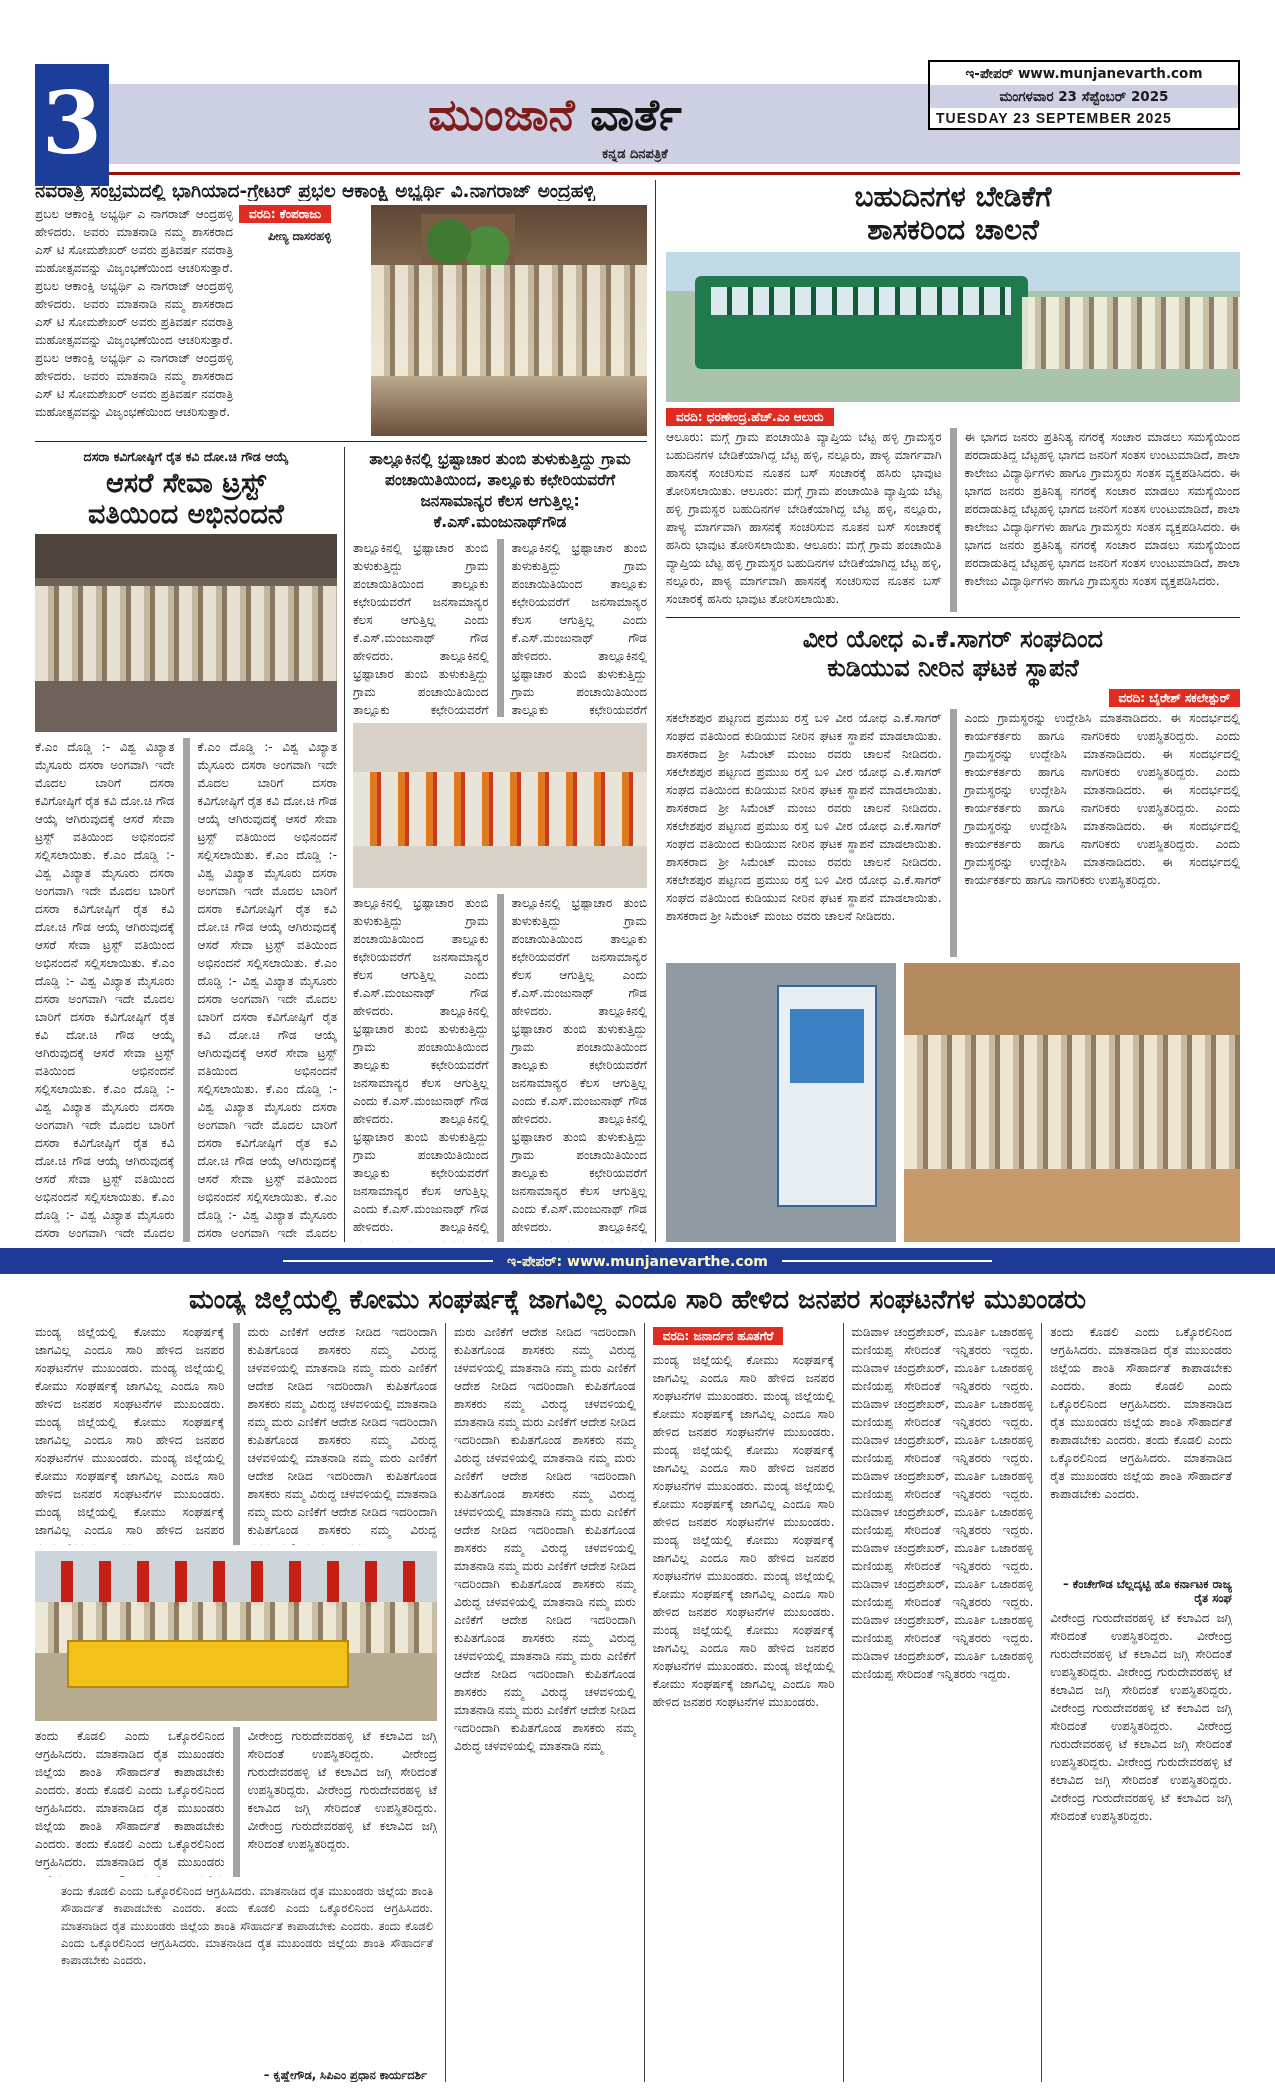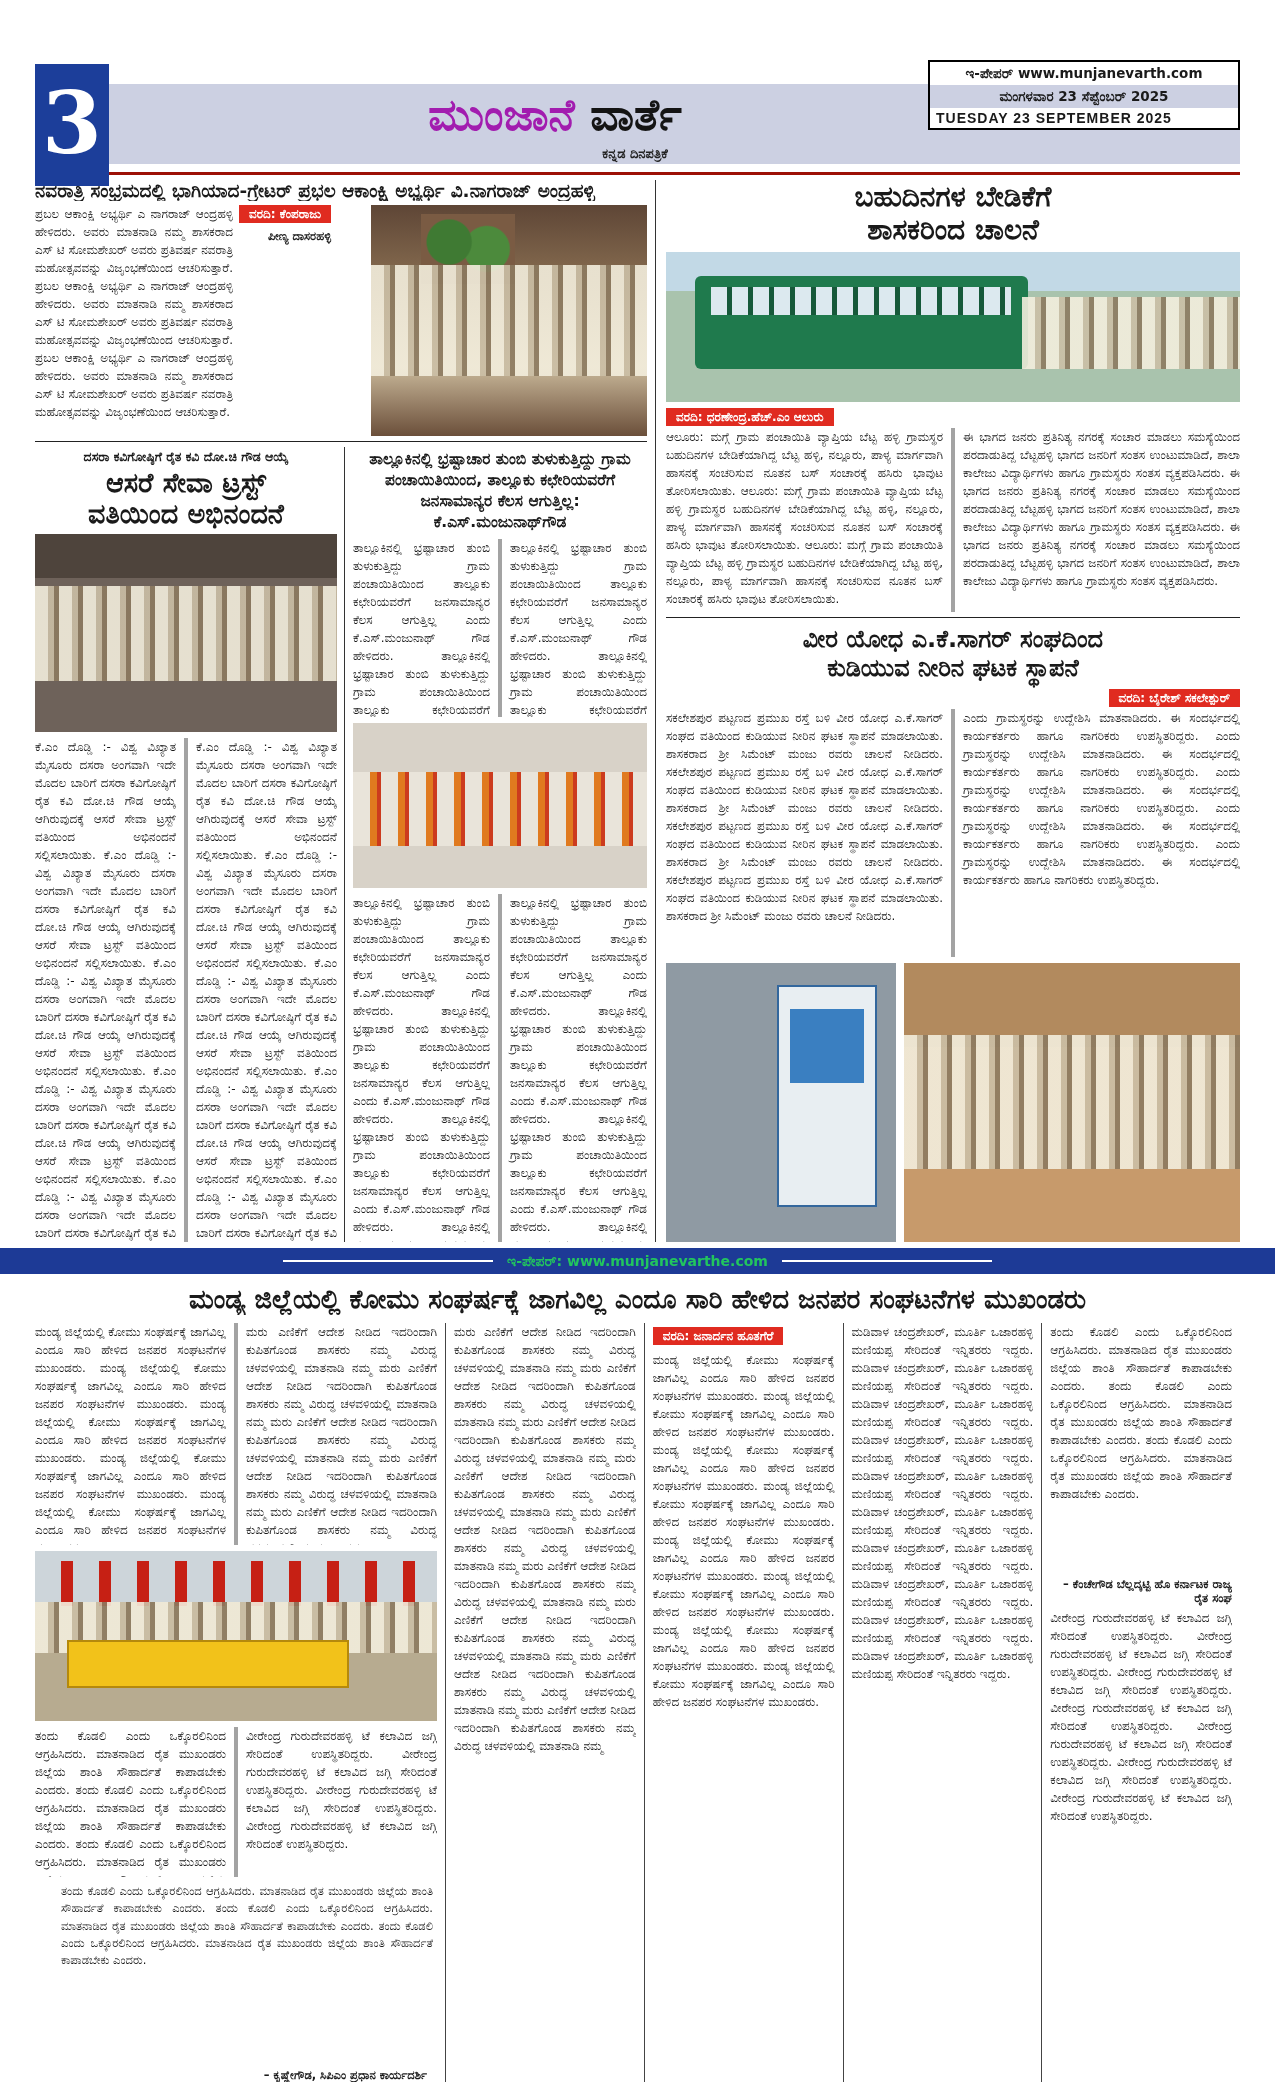--- a/index.html
+++ b/index.html
@@ -6,21 +6,21 @@
   .page{position:relative;width:1275px;height:2100px;background:#fff;overflow:hidden;
         font-family:"DejaVu Sans",sans-serif;color:#1a1a1a;}
   
   .hdr{position:absolute;top:60px;left:35px;width:1205px;height:110px;}
   .pagenum{position:absolute;left:0;top:4px;width:74px;height:122px;background:#1c3e9a;
            color:#fff;font-size:86px;font-weight:bold;text-align:center;line-height:118px;z-index:3;
            font-family:"DejaVu Serif",serif;}
   .band{position:absolute;left:0;top:24px;width:1205px;height:80px;background:#ccd0e2;z-index:1;}
   .masthead{position:absolute;left:170px;top:8px;width:700px;text-align:center;
             font-weight:bold;font-size:44px;line-height:1.05;white-space:nowrap;}
-  .masthead .red{color:#a21caf;}
+  .masthead .red{color:#7f1d1d;}
   .masthead .blk{color:#141414;}
   .subtitle{position:absolute;left:420px;top:62px;width:360px;text-align:center;
             font-size:13px;font-weight:bold;color:#222;}
   .infobox{position:absolute;right:0;top:0;width:308px;border:2px solid #000;background:#fff;z-index:2;}
   .infobox .r1{padding:3px 6px;font-size:13.5px;font-weight:bold;background:#fff;text-align:center;white-space:nowrap;}
   .infobox .r2{padding:3px 6px;font-size:13.5px;font-weight:bold;background:#ccd0e2;text-align:center;white-space:nowrap;}
   .infobox .r3{padding:2px 6px;font-size:14px;font-weight:bold;background:#fff;text-align:left;
                letter-spacing:1px;font-family:"Liberation Sans",sans-serif;}
   .redrule{position:absolute;top:172px;left:35px;width:1205px;height:3px;background:#9c1006;}
   
@@ -42,21 +42,21 @@
   .bysub{font-size:11.5px;font-weight:bold;margin-top:6px;}
   
   .midrow{flex:1;display:flex;overflow:hidden;}
   .a3{width:302px;border-right:1.2px solid #333;padding-right:7px;display:flex;flex-direction:column;}
   .a4{flex:1;padding-left:8px;display:flex;flex-direction:column;}
   .kicker{font-size:12.5px;font-weight:bold;text-align:center;margin:2px 0;white-space:nowrap;overflow:hidden;}
   .a3 .hl{font-size:27px;font-weight:bold;text-align:center;line-height:1.15;margin:0 0 5px 0;}
   .a4 .hl{font-size:15.5px;font-weight:bold;text-align:center;line-height:1.35;margin:2px 0 6px 0;}
   .cols2{display:flex;gap:8px;overflow:hidden;}
   .cols2 .c{flex:1;overflow:hidden;}
-  .cols2 .c + .c{border-left:4px solid #a3a3a3;padding-left:8px;}
+  .cols2 .c + .c{border-left:7px solid #a3a3a3;padding-left:8px;}
   
   .a2 .hl{font-size:28px;font-weight:bold;text-align:center;line-height:1.18;margin:0;}
   .a2 .phwrap{height:150px;margin:6px 0 4px 0;}
   .a2 .byrow{margin:2px 0;}
   .a2 .cols2{height:184px;}
   .a5 .hl{font-size:24px;font-weight:bold;text-align:center;line-height:1.2;margin:2px 0;}
   .a5 .byrow{text-align:right;margin:2px 0;}
   .a5 .cols2{height:248px;}
   .a5 .phrow{flex:1;display:flex;gap:8px;margin-top:6px;overflow:hidden;}
   
@@ -79,21 +79,21 @@
   .ph-water .machine{position:absolute;right:8%;top:8%;width:42%;height:78%;background:#e8eef2;border:2px solid #33679d;}
   .ph-water .machine .panel{position:absolute;left:12%;top:10%;width:76%;height:34%;background:#3a7fc1;}
   .ph-crowd-warm{background:linear-gradient(180deg,#b28a5e 0 30%,#c79a6b 30% 100%);}
   .ph-protest{background:linear-gradient(180deg,#cdd5da 0 30%,#b7ab90 30% 100%);}
   .ph-protest .flags{position:absolute;left:0;right:0;top:6%;height:26%;
              background:repeating-linear-gradient(90deg,transparent 0 26px,#c62014 26px 38px);}
   .ph-protest .bannerstrip{position:absolute;left:8%;right:22%;top:52%;height:26%;background:#f2c21a;
              border:2px solid #b5890c;}
   
   .banner{position:absolute;top:1248px;left:0;width:1275px;height:26px;background:#1d3a96;
-          display:flex;align-items:center;justify-content:center;color:#22c55e;}
+          display:flex;align-items:center;justify-content:center;color:#fef9c3;}
   .banner .ln{width:210px;height:2px;background:#fff;margin:0 14px;}
   .banner .txt{font-size:14px;font-weight:bold;white-space:nowrap;}
   
   .bottom{position:absolute;top:1282px;left:35px;width:1205px;height:800px;display:flex;flex-direction:column;}
   .bottom .hl{font-size:26px;font-weight:bold;text-align:center;line-height:1.2;margin:2px 0 8px 0;white-space:nowrap;overflow:hidden;}
   .botcols{flex:1;display:flex;overflow:hidden;}
   .bleft{width:402px;border-right:1px solid #444;padding-right:8px;display:flex;flex-direction:column;}
   .bleft .cols2.top{height:222px;}
   .bleft .phwrap{height:170px;margin:6px 0;}
   .bleft .cols2.midtxt{height:150px;}

